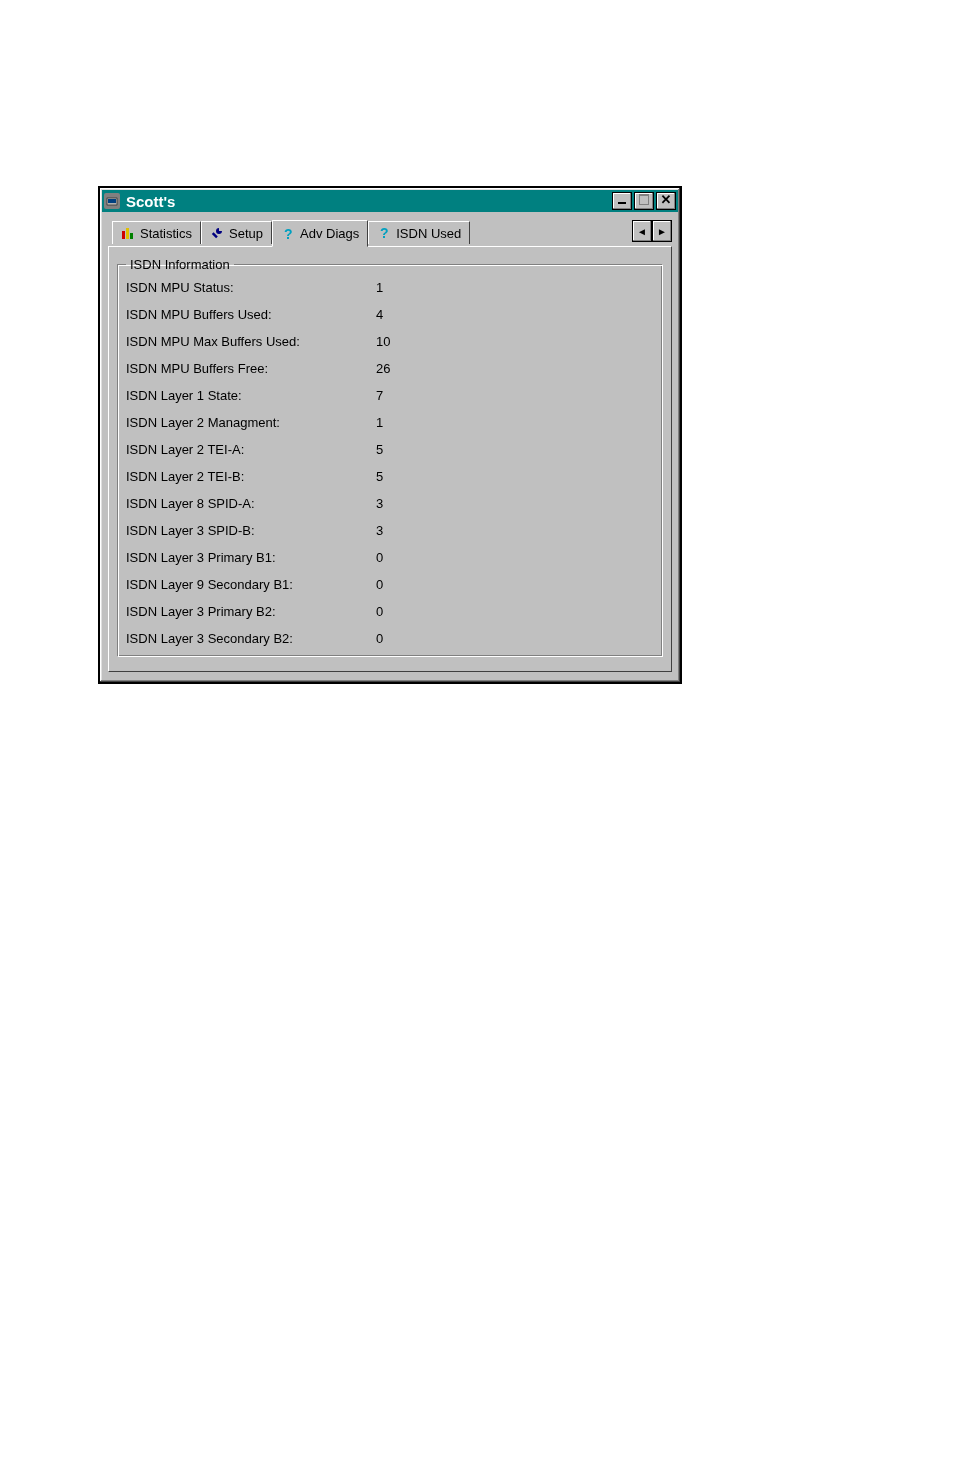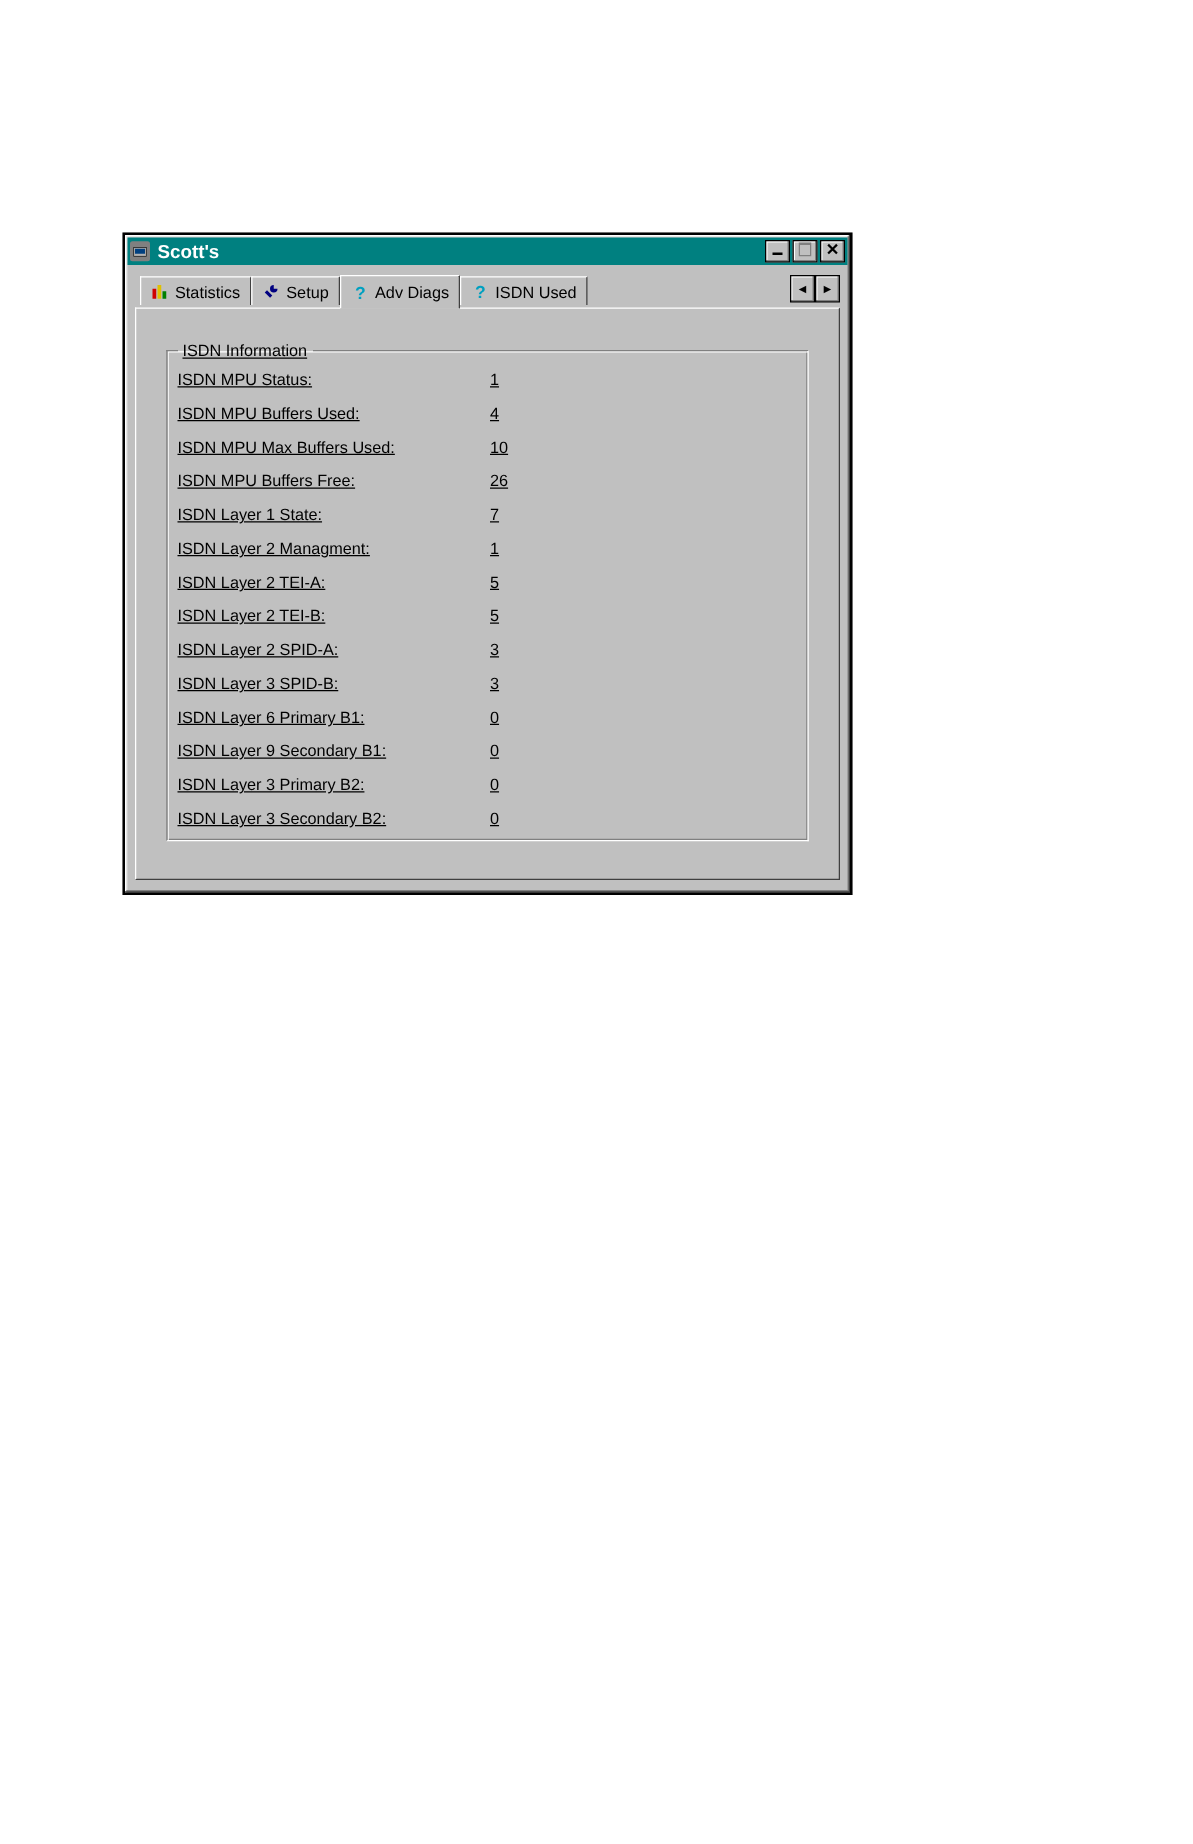--- a/index.html
+++ b/index.html
@@ -142,23 +142,22 @@
     display: flex; align-items: center; justify-content: center;
     font-size: 10px;
   }
 
   
   fieldset.group {
     border: 1px solid #808080;
     border-right-color: #ffffff;
     border-bottom-color: #ffffff;
     box-shadow: 1px 1px 0 #fff inset, -1px -1px 0 #808080 inset;
-    margin: 16px;
+    margin: 0;
     padding: 6px 8px 10px 8px;
-    text-decoration: underline;
   }
   fieldset.group legend {
     padding: 0 4px;
     font-size: 13px;
   }
   .kv {
     display: grid;
     grid-template-columns: 250px 1fr;
     row-gap: 12px;
     margin-top: 2px;
@@ -274,27 +273,27 @@
 
             <div class="k">ISDN Layer 2 Managment:</div>
             <div class="v">1</div>
 
             <div class="k">ISDN Layer 2 TEI-A:</div>
             <div class="v">5</div>
 
             <div class="k">ISDN Layer 2 TEI-B:</div>
             <div class="v">5</div>
 
-            <div class="k">ISDN Layer 2 SPID-A:</div>
+            <div class="k">ISDN Layer 8 SPID-A:</div>
             <div class="v">3</div>
 
             <div class="k">ISDN Layer 3 SPID-B:</div>
             <div class="v">3</div>
 
-            <div class="k">ISDN Layer 6 Primary B1:</div>
+            <div class="k">ISDN Layer 3 Primary B1:</div>
             <div class="v">0</div>
 
             <div class="k">ISDN Layer 9 Secondary B1:</div>
             <div class="v">0</div>
 
             <div class="k">ISDN Layer 3 Primary B2:</div>
             <div class="v">0</div>
 
             <div class="k">ISDN Layer 3 Secondary B2:</div>
             <div class="v">0</div>

